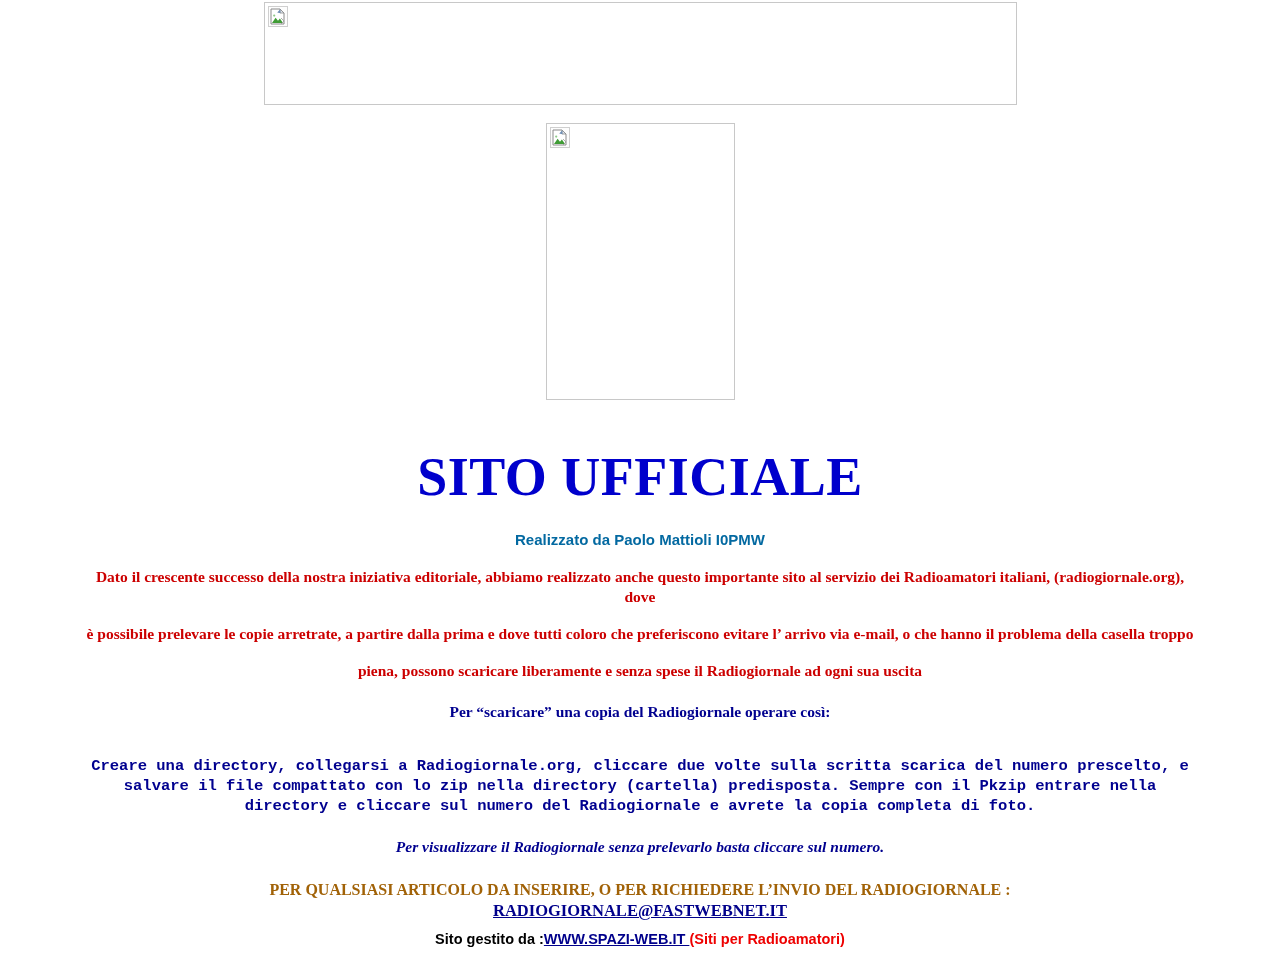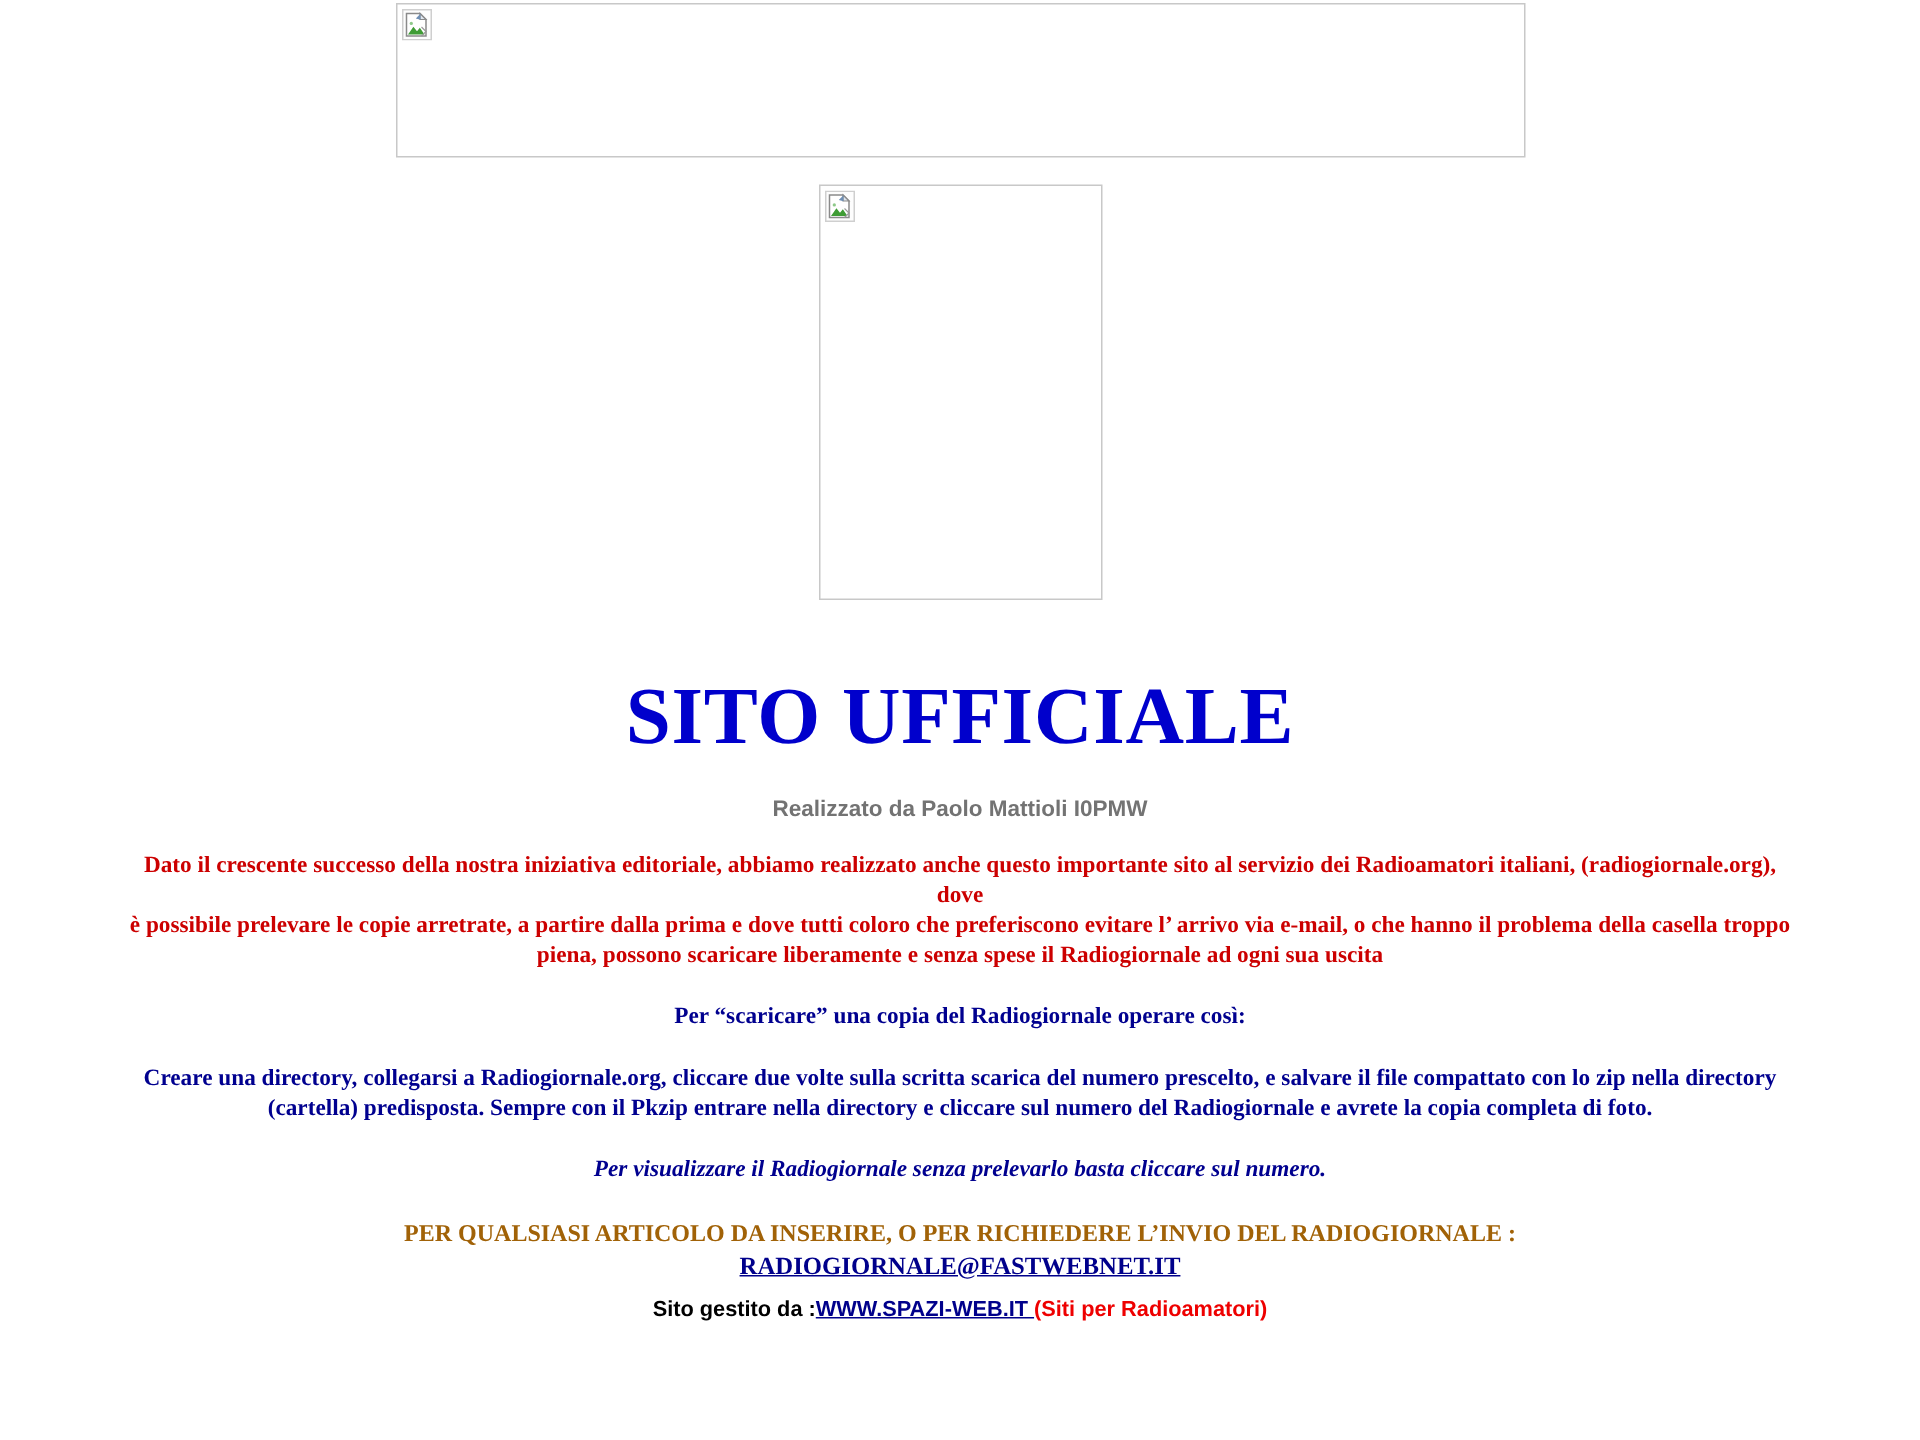--- a/index.html
+++ b/index.html
@@ -69,39 +69,39 @@
     color: #0000cc;
     margin: 26px 0 0 0;
     letter-spacing: 0.5px;
   }
 
   .byline {
     font-family: "Liberation Sans", sans-serif;
     font-weight: bold;
     font-size: 15px;
     line-height: 20px;
-    color: #737373;
+    color: #0369a1;
     margin: 22px 0 0 0;
   }
 
   .para {
     font-family: "Liberation Serif", serif;
     font-weight: bold;
     font-size: 15.5px;
     line-height: 20px;
     margin: 0;
     padding: 0 84px;
   }
 
-  .para-red   { color: #cc0000; }
+  .para-red   { color: #cc0000; margin-top: 17px; }
   .para-blue  { color: #00008f; }
 
   #intro-line-1 { margin-top: 17px; }
   #download-heading { margin-top: 21px; }
-  #download-steps   { margin-top: 21px; padding: 0 84px; }
+  #download-steps   { margin-top: 34px; padding: 0 84px; font-family: Liberation Mono, monospace; }
   #view-note        { margin-top: 21px; font-style: italic; }
 
   .contact-line {
     font-family: "Liberation Serif", serif;
     font-weight: bold;
     font-size: 16px;
     line-height: 21px;
     color: #a16207;
     margin: 22px 0 0 0;
   }

